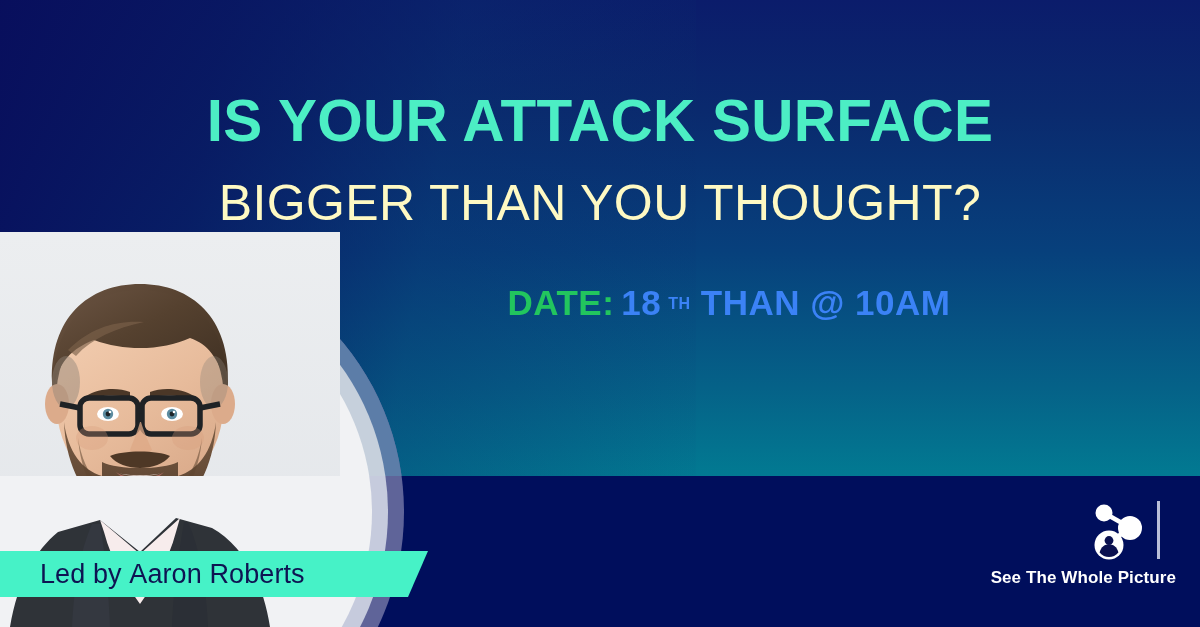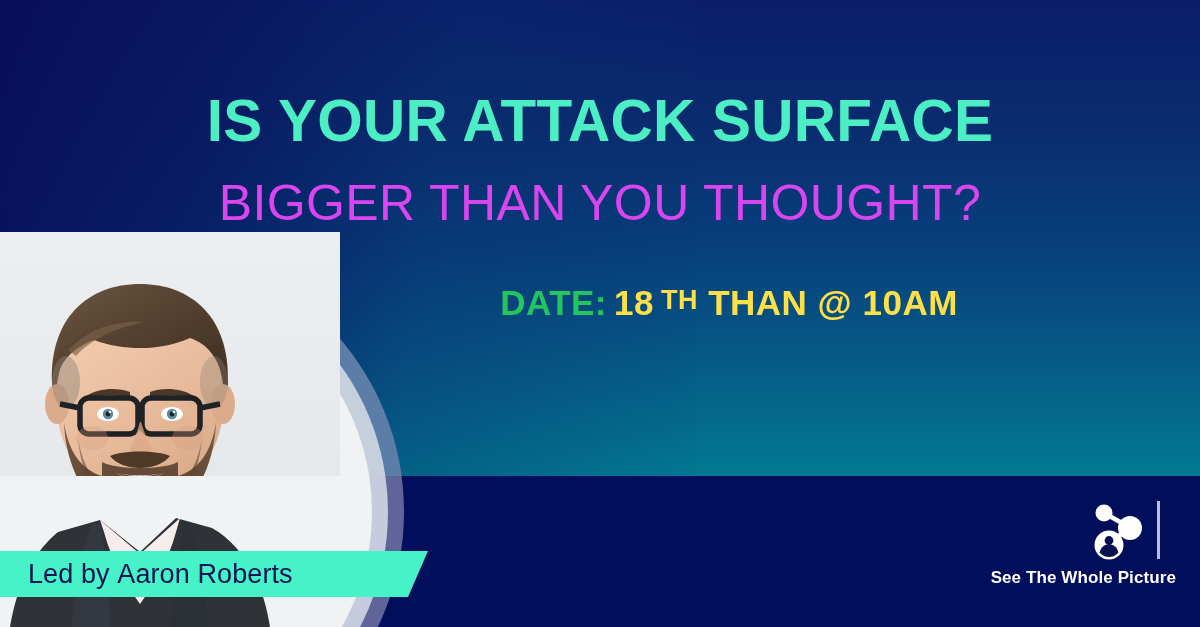--- a/index.html
+++ b/index.html
@@ -145,21 +145,21 @@
     white-space: nowrap;
     transform: scaleX(0.99);
   }
   .headline-l2 {
     display: block;
     margin-top: 21px;
     font-size: 50px;
     line-height: 56px;
     font-weight: 300;
     letter-spacing: 0.4px;
-    color: #d946ef;
+    color: #fef9c3;
     white-space: nowrap;
   }
 
   
   .date-line {
     position: absolute;
     left: 0;
     top: 283px;
     width: 1200px;
     text-align: center;
@@ -170,45 +170,45 @@
   .date-label {
     font-size: 35px;
     font-weight: 700;
     letter-spacing: 0.5px;
     color: #22c55e;
   }
   .date-value {
     font-size: 35px;
     font-weight: 700;
     letter-spacing: 0.5px;
-    color: #fde047;
+    color: #3b82f6;
     margin-left: 7px;
     margin-top: 44px;
   }
   .date-ord {
-    font-size: 27px;
+    font-size: 16px;
     font-weight: 700;
     vertical-align: super;
     line-height: 0;
   }
 
   
   .presenter-banner {
     position: absolute;
     left: 0;
     top: 551px;
     width: 428px;
     height: 46px;
     background: #46f2c7;
     clip-path: polygon(0 0, 428px 0, 408px 46px, 0 46px);
     display: flex;
     align-items: center;
   }
   .presenter-text {
-    margin-left: 28px;
+    margin-left: 40px;
     font-size: 27px;
     color: #0e1452;
     letter-spacing: 0.1px;
     white-space: nowrap;
   }
   .presenter-led {
     font-weight: 300;
   }
   .presenter-name {
     font-weight: 500;

